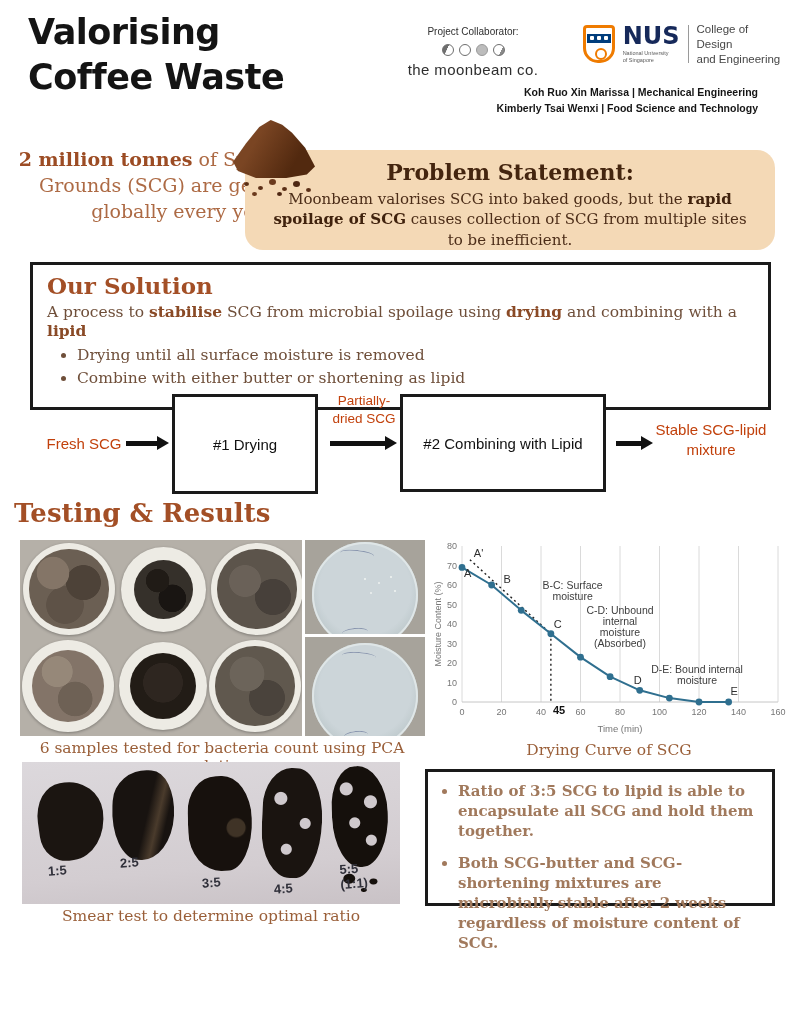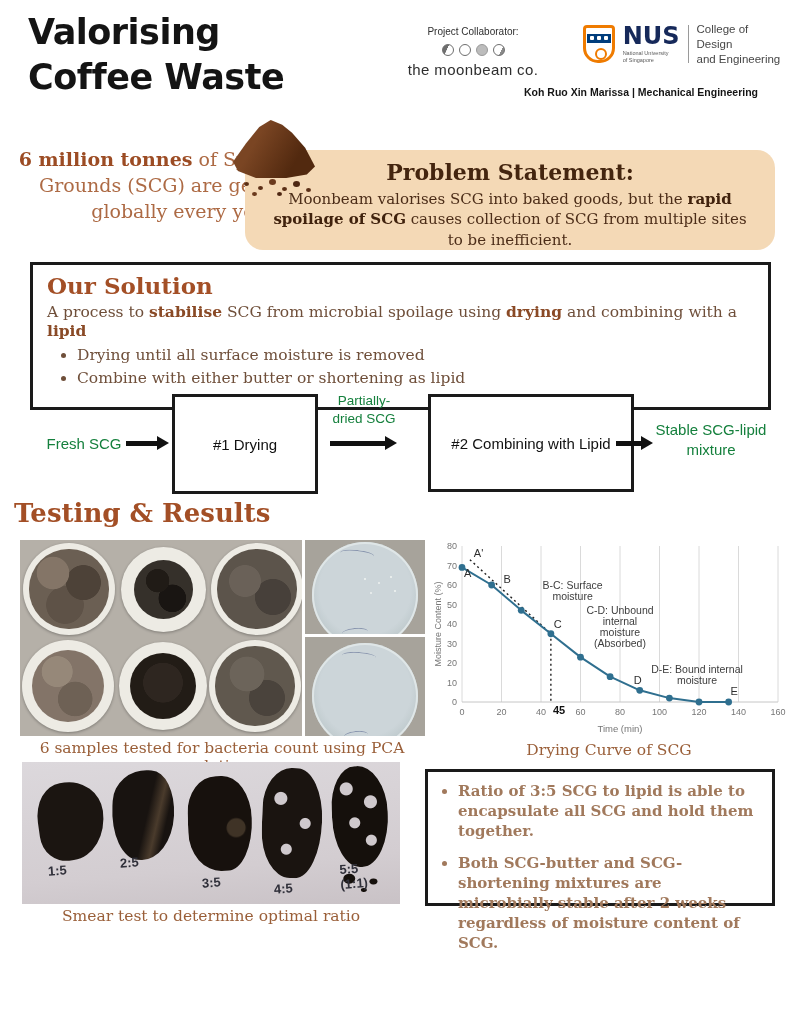--- a/index.html
+++ b/index.html
@@ -54,28 +54,28 @@
   
   .solution{left:30px;top:262px;width:741px;height:148px;border:3px solid #1a1a1a;background:#fff;
             box-sizing:border-box;padding:7px 14px 0 14px;}
   .sol-title{font-family:"DejaVu Serif",serif;font-weight:bold;font-size:23px;color:#a34f26;}
   .sol-intro{margin-top:3px;font-family:"DejaVu Serif",serif;font-size:15.5px;color:#6f4f3a;}
   .sol-intro b{color:#8a4a26;}
   .solution ul{margin:6px 0 0 30px;padding:0;}
   .solution li{font-family:"DejaVu Serif",serif;font-size:15.5px;color:#6f4f3a;margin-top:5px;}
 
   
-  .flow-label{font-size:15px;color:#15803d;text-align:center;line-height:1.35;}
+  .flow-label{font-size:15px;color:#c2410c;text-align:center;line-height:1.35;}
   .fresh{left:44px;top:434px;width:80px;}
   .between{left:324px;top:392px;width:80px;font-size:13.5px;}
   .output{left:654px;top:420px;width:114px;}
   .pbox{border:3px solid #1a1a1a;box-sizing:border-box;background:#fff;display:flex;
         align-items:center;justify-content:center;font-size:15px;color:#111;text-align:center;}
   .pbox1{left:172px;top:394px;width:146px;height:100px;}
-  .pbox2{left:400px;top:394px;width:206px;height:98px;margin-left:28px;}
+  .pbox2{left:400px;top:394px;width:206px;height:98px;}
   .arrow{height:5px;background:#111;}
   .arrow:after{content:'';position:absolute;right:-11px;top:-5px;width:0;height:0;
                border-left:12px solid #111;border-top:7.5px solid transparent;border-bottom:7.5px solid transparent;}
   .arr1{left:126px;top:441px;width:32px;}
   .arr2{left:330px;top:441px;width:56px;}
   .arr3{left:616px;top:441px;width:26px;}
 
   
   .section-head{left:14px;top:498px;font-family:"DejaVu Serif",serif;font-weight:bold;
                 font-size:26px;color:#a34f26;}
@@ -202,23 +202,24 @@
     </div>
     <div class="nus-div"></div>
     <div class="college">
       <div>College of Design</div>
       <div>and Engineering</div>
     </div>
   </div>
 
   <div class="abs authors">
     <div>Koh Ruo Xin Marissa | Mechanical Engineering</div>
-  </div>
-
-  <div class="abs stat"><b>6 million tonnes</b><span> of Spent Coffee Grounds (SCG) are generated globally every year</span></div>
+    <div>Kimberly Tsai Wenxi | Food Science and Technology</div>
+  </div>
+
+  <div class="abs stat"><b>2 million tonnes</b><span> of Spent Coffee Grounds (SCG) are generated globally every year</span></div>
 
   <div class="abs pile"></div>
   <div class="abs crumbs"></div>
 
   <div class="abs problem">
     <div class="problem-title">Problem Statement:</div>
     <div class="problem-body"><span>Moonbeam valorises SCG into baked goods, but the </span><b>rapid spoilage of SCG</b><span> causes collection of SCG from multiple sites to be inefficient.</span></div>
   </div>
 
   <div class="abs solution">

